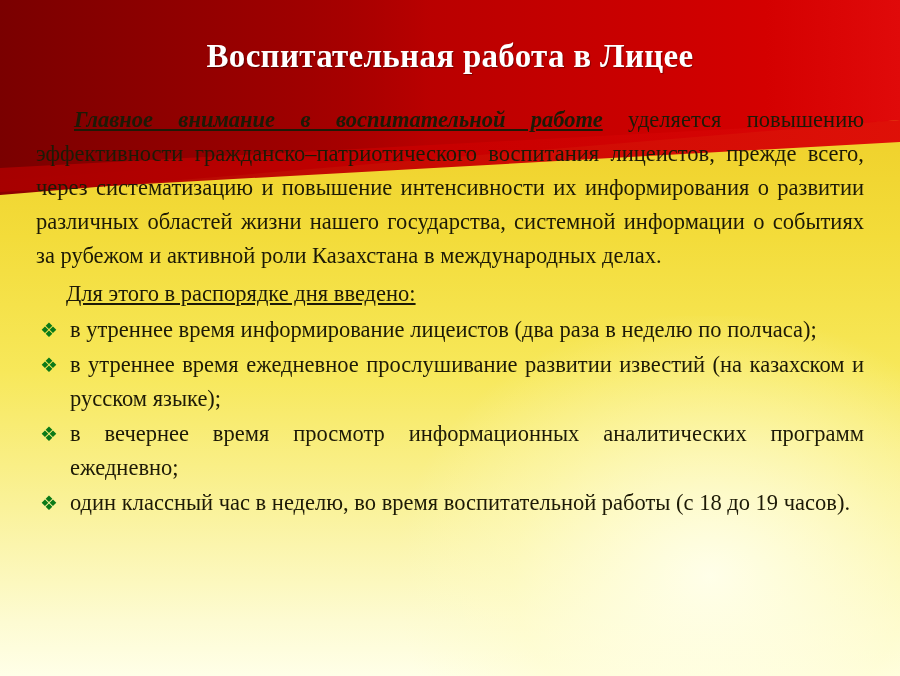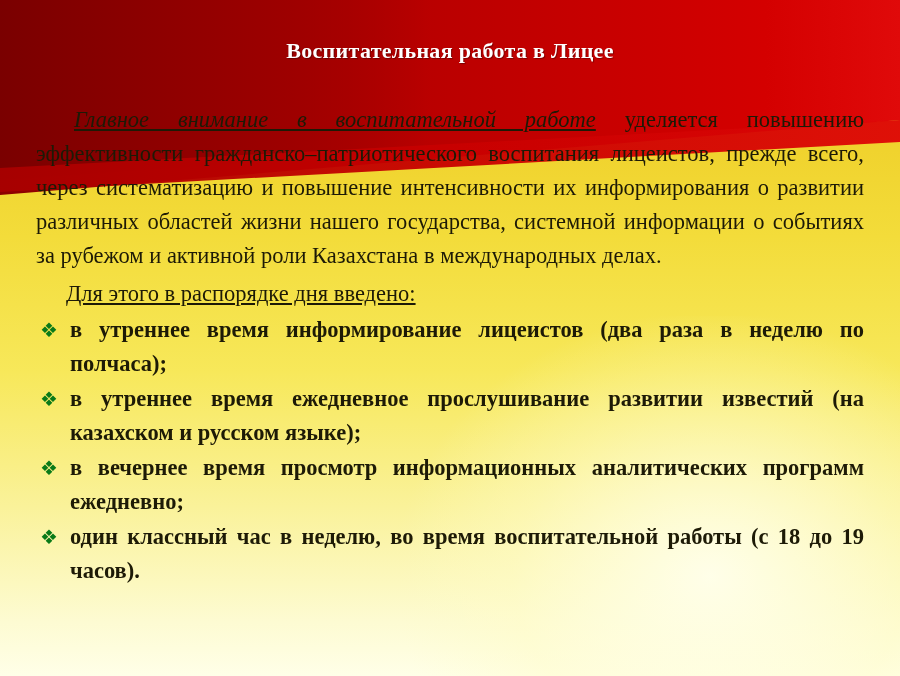--- a/index.html
+++ b/index.html
@@ -81,21 +81,21 @@
   }
 
   .title {
     position: absolute;
     top: 38px;
     left: 0;
     width: 900px;
     text-align: center;
     font-family: "Liberation Serif", serif;
     font-weight: bold;
-    font-size: 22px;
+    font-size: 33px;
     color: #ffffff;
     letter-spacing: 0.3px;
     text-shadow: 1px 1px 1px rgba(0,0,0,0.35);
   }
 
   .body-text {
     position: absolute;
     top: 103px;
     left: 36px;
     width: 828px;
@@ -109,21 +109,21 @@
     text-align: justify;
     text-justify: inter-word;
     text-indent: 38px;
   }
   p.para.second {
     text-indent: 30px;
     margin-top: 4px;
   }
   .emph {
     font-style: italic;
-    font-weight: normal;
+    font-weight: bold;
     text-decoration: underline;
   }
 
   ul.bullets {
     list-style: none;
     margin: 2px 0 0 0;
     padding: 0;
   }
   ul.bullets li {
     position: relative;
@@ -135,21 +135,20 @@
   ul.bullets li .marker {
     position: absolute;
     left: 4px;
     top: 0px;
     color: #0a7a18;
     font-size: 20px;
     line-height: 34px;
   }
   ul.bullets li .txt {
     display: block;
-    font-weight: bold;
   }
   
   .nostretch {
     text-align-last: left;
     text-decoration: underline;
   }
 </style>
 </head>
 <body>
 

